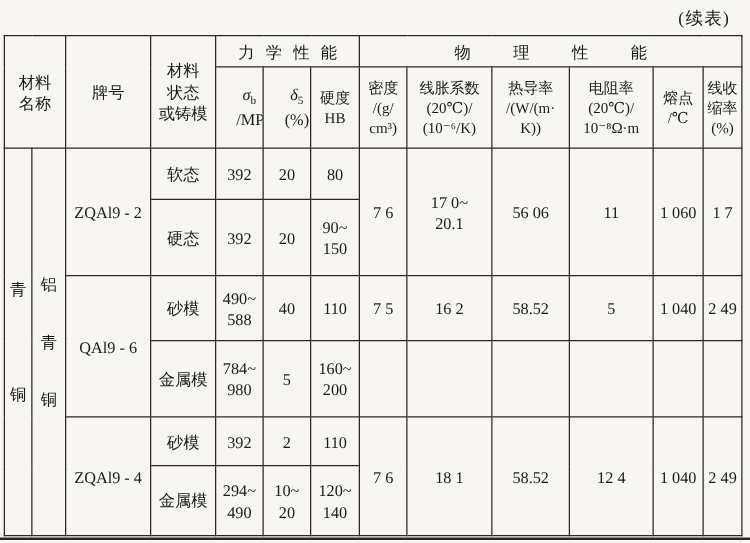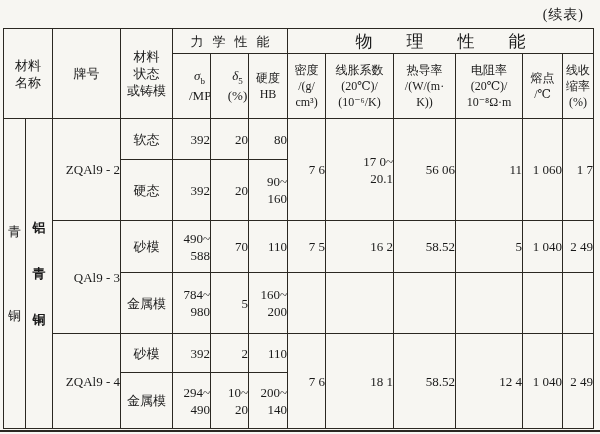--- a/index.html
+++ b/index.html
@@ -32,38 +32,38 @@
     vertical-align: middle;
     padding: 0;
     overflow: hidden;
     font-size: 13px;
     line-height: 17px;
   }
   .pre { white-space: pre-line; }
 
   
   .group-mech { letter-spacing: 9px; text-indent: 9px; font-size: 13px; margin-left: 32px; }
-  .group-phys { letter-spacing: 34px; text-indent: 34px; font-size: 17px; }
+  .group-phys { letter-spacing: 34px; text-indent: 34px; font-size: 13px; }
 
   
   .subhead { font-size: 12px; line-height: 16px; white-space: pre-line; }
   .sym-cell div { line-height: 16px; font-size: 13px; margin-left: 16px; }
   .sym-cell sub { font-size: 9px; }
   .greek { font-style: italic; }
 
   
   .vert {
     word-break: break-all;
     font-size: 13px;
     padding: 4px 1px;
   }
   .v1 { line-height: 84px; }
-  .v2 { line-height: 46px; font-weight: bold; }
-
-  .num { font-size: 13px; text-align: right; }
+  .v2 { line-height: 46px; }
+
+  .num { font-size: 13px; }
 
   .bottom-rule {
     position: absolute; left: 0; top: 430px;
     width: 600px; height: 2px;
     background: #2b2822;
   }
 </style>
 </head>
 <body>
 
@@ -145,29 +145,29 @@
       <td rowspan="2" class="num pre">11</td>
       <td rowspan="2" class="num pre">1 060</td>
       <td rowspan="2" class="num pre">1 7</td>
     </tr>
 
     <tr style="height:61px">
       <td>硬态</td>
       <td class="num pre">392</td>
       <td class="num pre">20</td>
       <td class="num pre">90~
-160</td>
+150</td>
     </tr>
 
     <tr style="height:52px">
-      <td rowspan="2" class="num">QAl9 - 3</td>
+      <td rowspan="2" class="num">QAl9 - 6</td>
       <td>砂模</td>
       <td class="num pre">490~
 588</td>
-      <td class="num pre">70</td>
+      <td class="num pre">40</td>
       <td class="num pre">110</td>
       <td class="num pre">7 5</td>
       <td class="num pre">16 2</td>
       <td class="num pre">58.52</td>
       <td class="num pre">5</td>
       <td class="num pre">1 040</td>
       <td class="num pre">2 49</td>
     </tr>
 
     <tr style="height:61px">
@@ -198,20 +198,20 @@
       <td rowspan="2" class="num pre">1 040</td>
       <td rowspan="2" class="num pre">2 49</td>
     </tr>
 
     <tr style="height:56px">
       <td>金属模</td>
       <td class="num pre">294~
 490</td>
       <td class="num pre">10~
 20</td>
-      <td class="num pre">200~
+      <td class="num pre">120~
 140</td>
     </tr>
   </tbody>
     </table>
 
   <div class="bottom-rule"></div>
 </div>
 
 </body></html>

